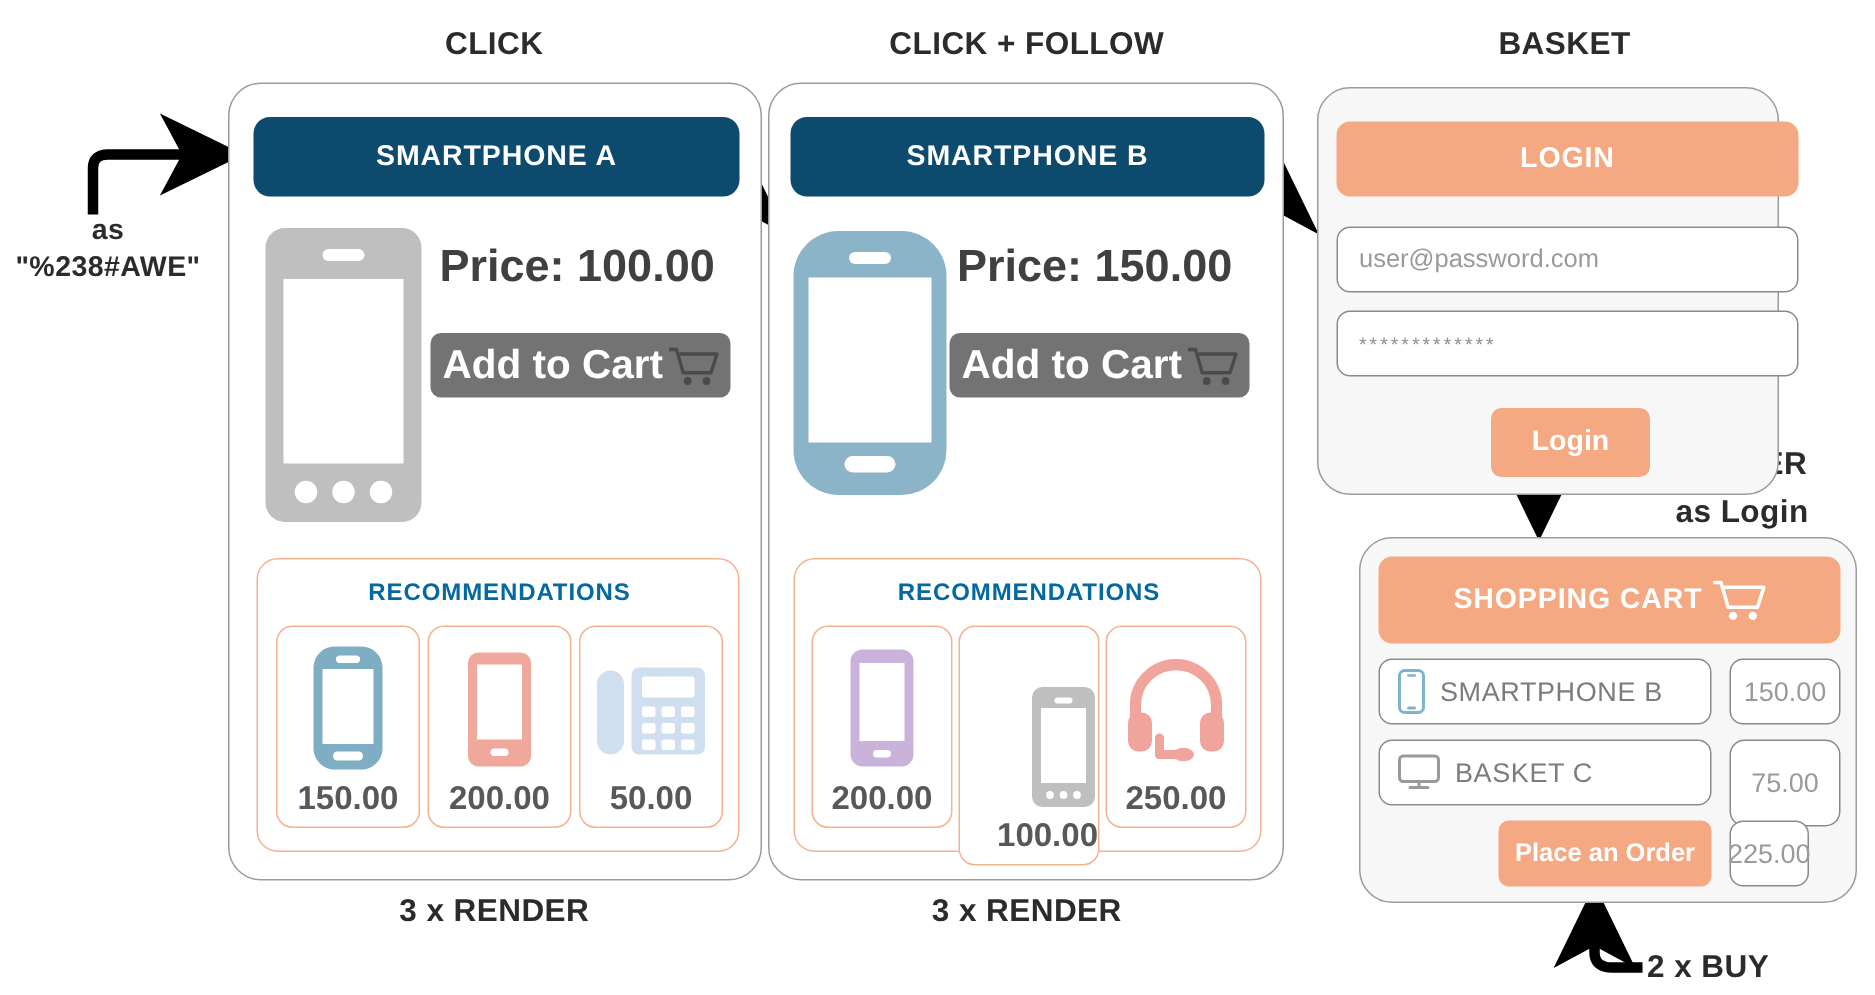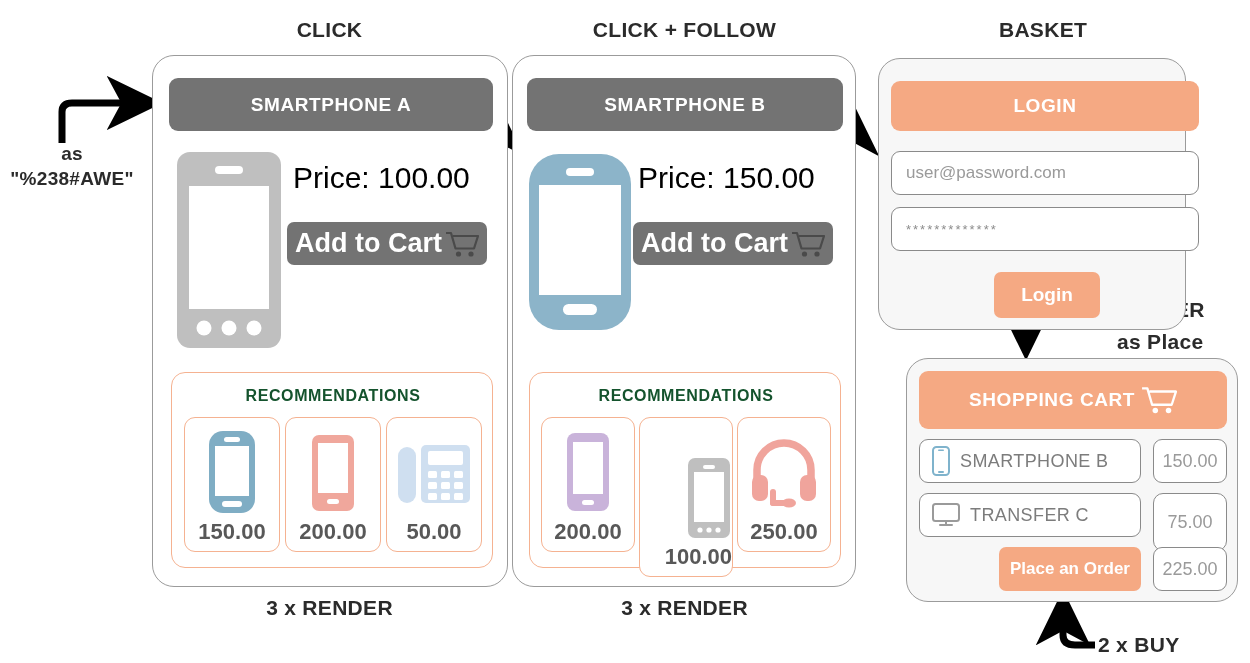--- a/index.html
+++ b/index.html
@@ -24,39 +24,39 @@
   .card{
     border:1.6px solid #9b9b9b;border-radius:22px;background:#ffffff;
   }
   .card.grey{background:#f7f7f7;}
 
   
   .banner{
     border-radius:9px;display:flex;align-items:center;justify-content:center;
     color:#ffffff;font-weight:bold;letter-spacing:.6px;
   }
-  .banner.teal{background:#737373;}
+  .banner.teal{background:#0c4a6e;border-radius:11px;}
   .banner.orange{background:#f5a983;}
 
   
   .price{
-    color:#000000;font-weight:normal;font-size:30px;white-space:nowrap;
+    color:#404040;font-weight:bold;font-size:30px;white-space:nowrap;
   }
 
   
   .addcart{
     background:#737373;border-radius:7px;display:flex;align-items:center;
     justify-content:center;gap:2px;color:#fff;font-weight:bold;font-size:27px;
     padding:0 8px;white-space:nowrap;
   }
 
   
   .recbox{border:1.4px solid #f5b291;border-radius:14px;background:#fff;}
   .rectitle{
-    color:#14532d;font-weight:bold;font-size:16px;letter-spacing:.6px;
+    color:#0369a1;font-weight:bold;font-size:16px;letter-spacing:.6px;
     text-align:center;
   }
   .recitem{
     border:1.4px solid #f5b291;border-radius:11px;background:#fff;
     display:flex;flex-direction:column;align-items:center;justify-content:flex-end;
   }
   .recprice{
     color:#585858;font-weight:bold;font-size:22px;line-height:26px;
   }
 
@@ -111,21 +111,21 @@
   <div class="abs anno anno-top" style="left:512px;top:18px;width:345px;">CLICK + FOLLOW</div>
   <div class="abs anno anno-top" style="left:878px;top:18px;width:330px;">BASKET</div>
 
   <div class="abs anno anno-side" style="left:0px;top:142px;width:144px;">as</div>
   <div class="abs anno anno-side" style="left:0px;top:167px;width:144px;">"%238#AWE"</div>
 
   <div class="abs anno anno-bot" style="left:152px;top:596px;width:355px;">3 x RENDER</div>
   <div class="abs anno anno-bot" style="left:512px;top:596px;width:345px;">3 x RENDER</div>
 
   <div class="abs anno" style="left:1088px;top:298px;font-size:21px;">TRANSFER</div>
-  <div class="abs anno" style="left:1117px;top:330px;font-size:21px;">as Place</div>
+  <div class="abs anno" style="left:1117px;top:330px;font-size:21px;">as Login</div>
 
   <div class="abs anno" style="left:1098px;top:633px;font-size:21px;">2 x BUY</div>
 
   <div class="abs card" style="left:152px;top:55px;width:356px;height:532px;">
 
     <div class="abs banner teal" style="left:16px;top:22px;width:324px;height:53px;font-size:19px;">
       <span>SMARTPHONE A</span>
     </div>
 
     <svg class="abs" style="left:22px;top:94px;width:108px;height:200px;" viewBox="0 0 108 200">
@@ -290,23 +290,23 @@
       </svg>
       <span>SMARTPHONE B</span>
     </div>
     <div class="abs amount" style="left:246px;top:80px;width:74px;height:44px;">150.00</div>
 
     <div class="abs cartrow" style="left:12px;top:134px;width:222px;height:44px;">
       <svg style="width:28px;height:24px;flex:0 0 auto;" viewBox="0 0 28 24">
         <rect x="1" y="1" width="26" height="17" rx="2.5" fill="none" stroke="#9a9a9a" stroke-width="2"></rect>
         <path d="M14,18 V21 M8,22 H20" stroke="#9a9a9a" stroke-width="2" stroke-linecap="round"></path>
       </svg>
-      <span>TRANSFER C</span>
+      <span>BASKET C</span>
     </div>
     <div class="abs amount" style="left:246px;top:134px;width:74px;height:58px;border-radius:10px;">75.00</div>
 
     <div class="abs smallbtn" style="left:92px;top:188px;width:142px;height:44px;font-size:17px;">
       <span>Place an Order</span>
     </div>
-    <div class="abs amount" style="left:246px;top:188px;width:74px;height:44px;">225.00</div>
+    <div class="abs amount" style="left:246px;top:188px;width:53px;height:44px;">225.00</div>
   </div>
 
 </div>
 
 </body></html>

